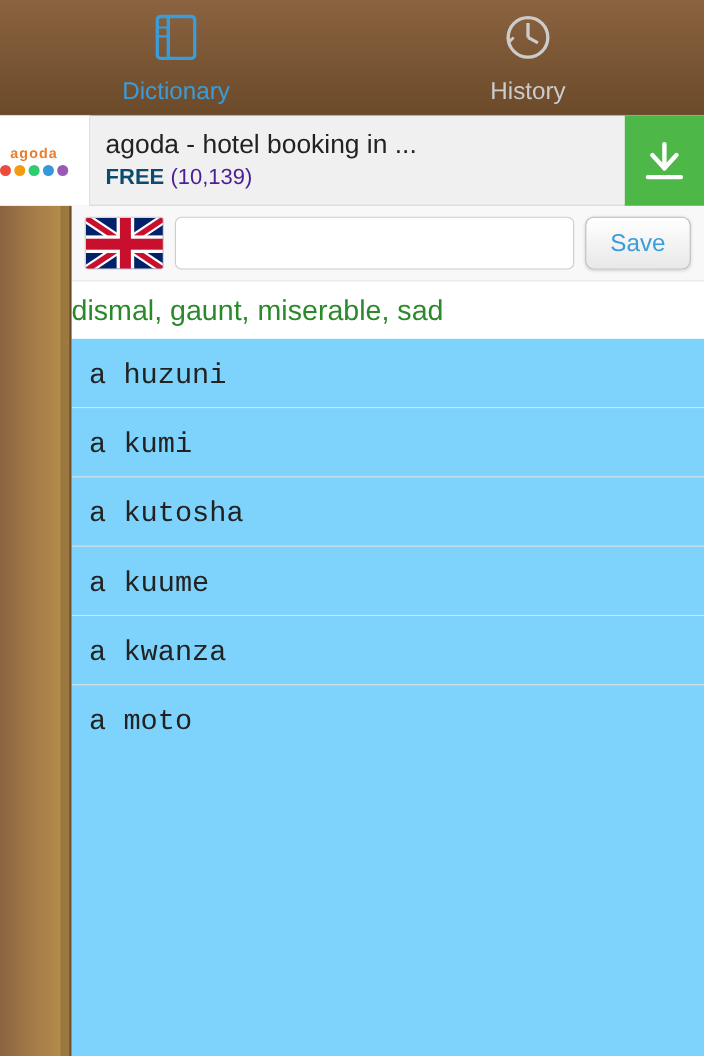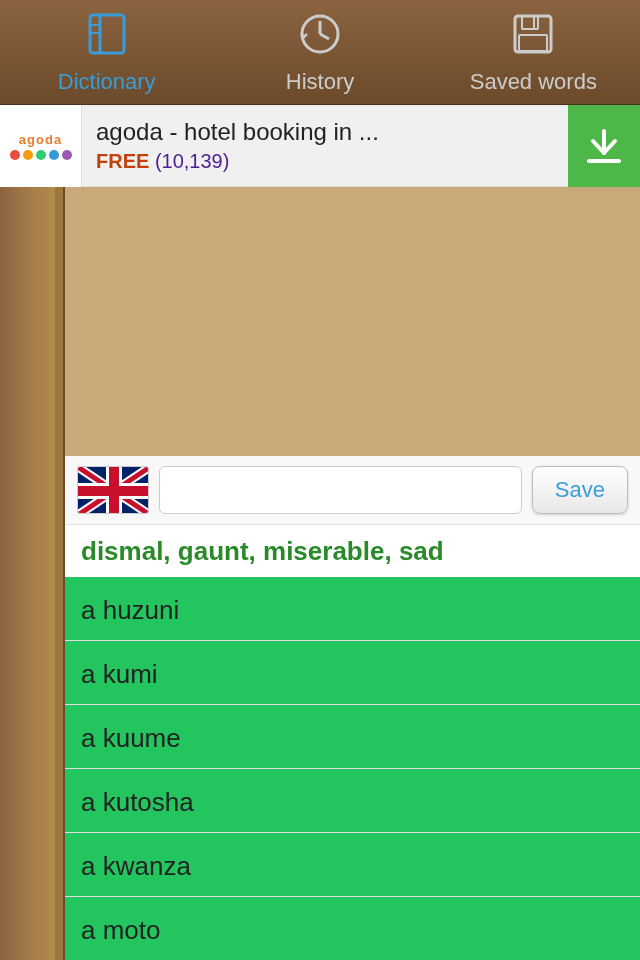--- a/index.html
+++ b/index.html
@@ -53,21 +53,20 @@
       border-bottom: 1px solid #ddd;
       position: relative;
     }
     .ad-logo {
       width: 82px;
       height: 82px;
       background: #fff;
       border-right: 1px solid #ddd;
       display: flex;
       align-items: center;
-      justify-content: center;
       flex-shrink: 0;
     }
     .ad-logo-inner {
       display: flex;
       flex-direction: column;
       align-items: center;
     }
     .ad-logo-text {
       font-size: 13px;
       color: #e87d2d;
@@ -97,21 +96,21 @@
       font-weight: 400;
       white-space: nowrap;
       overflow: hidden;
       text-overflow: ellipsis;
     }
     .ad-subtitle {
       font-size: 20px;
       margin-top: 4px;
     }
     .ad-free {
-      color: #c2410c;
+      color: #0c4a6e;
       font-weight: 600;
     }
     .ad-rating {
       color: #4c1d95;
     }
     .ad-download {
       width: 72px;
       height: 82px;
       background: #4db848;
       display: flex;
@@ -120,21 +119,20 @@
       flex-shrink: 0;
       cursor: pointer;
     }
 
     
     .content-area {
       display: flex;
       width: 100%;
       height: calc(960px - 105px - 82px);
       overflow: hidden;
-      align-items: flex-end;
     }
 
     
     .sidebar {
       width: 65px;
       background: linear-gradient(90deg, #8B6340 0%, #a07848 40%, #b8904a 100%);
       flex-shrink: 0;
       height: 100%;
       position: relative;
       border-right: 2px solid #6B4A2A;
@@ -204,30 +202,31 @@
     }
 
     
     .definition-area {
       padding: 8px 16px 8px 0;
       background: #fff;
     }
     .definition-text {
       font-size: 26px;
       color: #2a8a2a;
-      font-weight: 700;
+      font-weight: 400;
       line-height: 1.4;
-      padding-left: 16px;
+      padding-left: 0;
     }
 
     
     .word-list {
       flex: 1;
       overflow-y: auto;
-      background: #22c55e;
+      background: #7dd3fc;
+      font-family: Liberation Mono, monospace;
     }
     .word-item {
       padding: 18px 16px 14px 16px;
       border-bottom: 1px solid #e0e0e0;
     }
     .word-item:last-child {
       border-bottom: none;
     }
     .word-text {
       font-size: 26px;
@@ -253,31 +252,20 @@
   <div class="nav-item">
     <span class="nav-icon">
       <svg width="50" height="50" viewBox="0 0 50 50" stroke-width="2.5">
         <circle cx="25" cy="25" r="18" stroke="#ccc" stroke-width="3" fill="none"></circle>
         <line x1="25" y1="12" x2="25" y2="25" stroke="#ccc" stroke-width="3"></line>
         <line x1="25" y1="25" x2="34" y2="30" stroke="#ccc" stroke-width="3"></line>
         <polyline points="12,25 9,28 6,25" stroke="#ccc" stroke-width="2.5" fill="none"></polyline>
       </svg>
     </span>
     <span class="nav-label">History</span>
-  </div>
-  <div class="nav-item">
-    <span class="nav-icon">
-      <svg width="50" height="50" viewBox="0 0 50 50" stroke-width="3">
-        <rect x="7" y="7" width="36" height="36" rx="3" stroke="#ccc" stroke-width="3" fill="none"></rect>
-        <rect x="14" y="7" width="16" height="13" rx="1" stroke="#ccc" stroke-width="2" fill="none"></rect>
-        <rect x="11" y="26" width="28" height="16" rx="1" stroke="#ccc" stroke-width="2" fill="none"></rect>
-        <line x1="26" y1="7" x2="26" y2="20" stroke="#ccc" stroke-width="2"></line>
-      </svg>
-    </span>
-    <span class="nav-label">Saved words</span>
   </div>
 </div>
 
 <div class="ad-banner">
   <div class="ad-logo">
     <div class="ad-logo-inner">
       <span class="ad-logo-text">agoda</span>
       <div class="ad-logo-dots">
         <div class="dot" style="background:#e74c3c"></div>
         <div class="dot" style="background:#f39c12"></div>
@@ -333,19 +321,19 @@
     </div>
 
     <div class="definition-area">
       <span class="definition-text">dismal,        gaunt, miserable, sad</span>
     </div>
 
     <div class="word-list">
 
     <div class="word-item"><span class="word-text">a huzuni</span></div>
         <div class="word-item"><span class="word-text">a kumi</span></div>
+        <div class="word-item"><span class="word-text">a kutosha</span></div>
         <div class="word-item"><span class="word-text">a kuume</span></div>
-        <div class="word-item"><span class="word-text">a kutosha</span></div>
         <div class="word-item"><span class="word-text">a kwanza</span></div>
         <div class="word-item"><span class="word-text">a moto</span></div>
       </div>
   </div>
 </div>
 
 </body></html>

